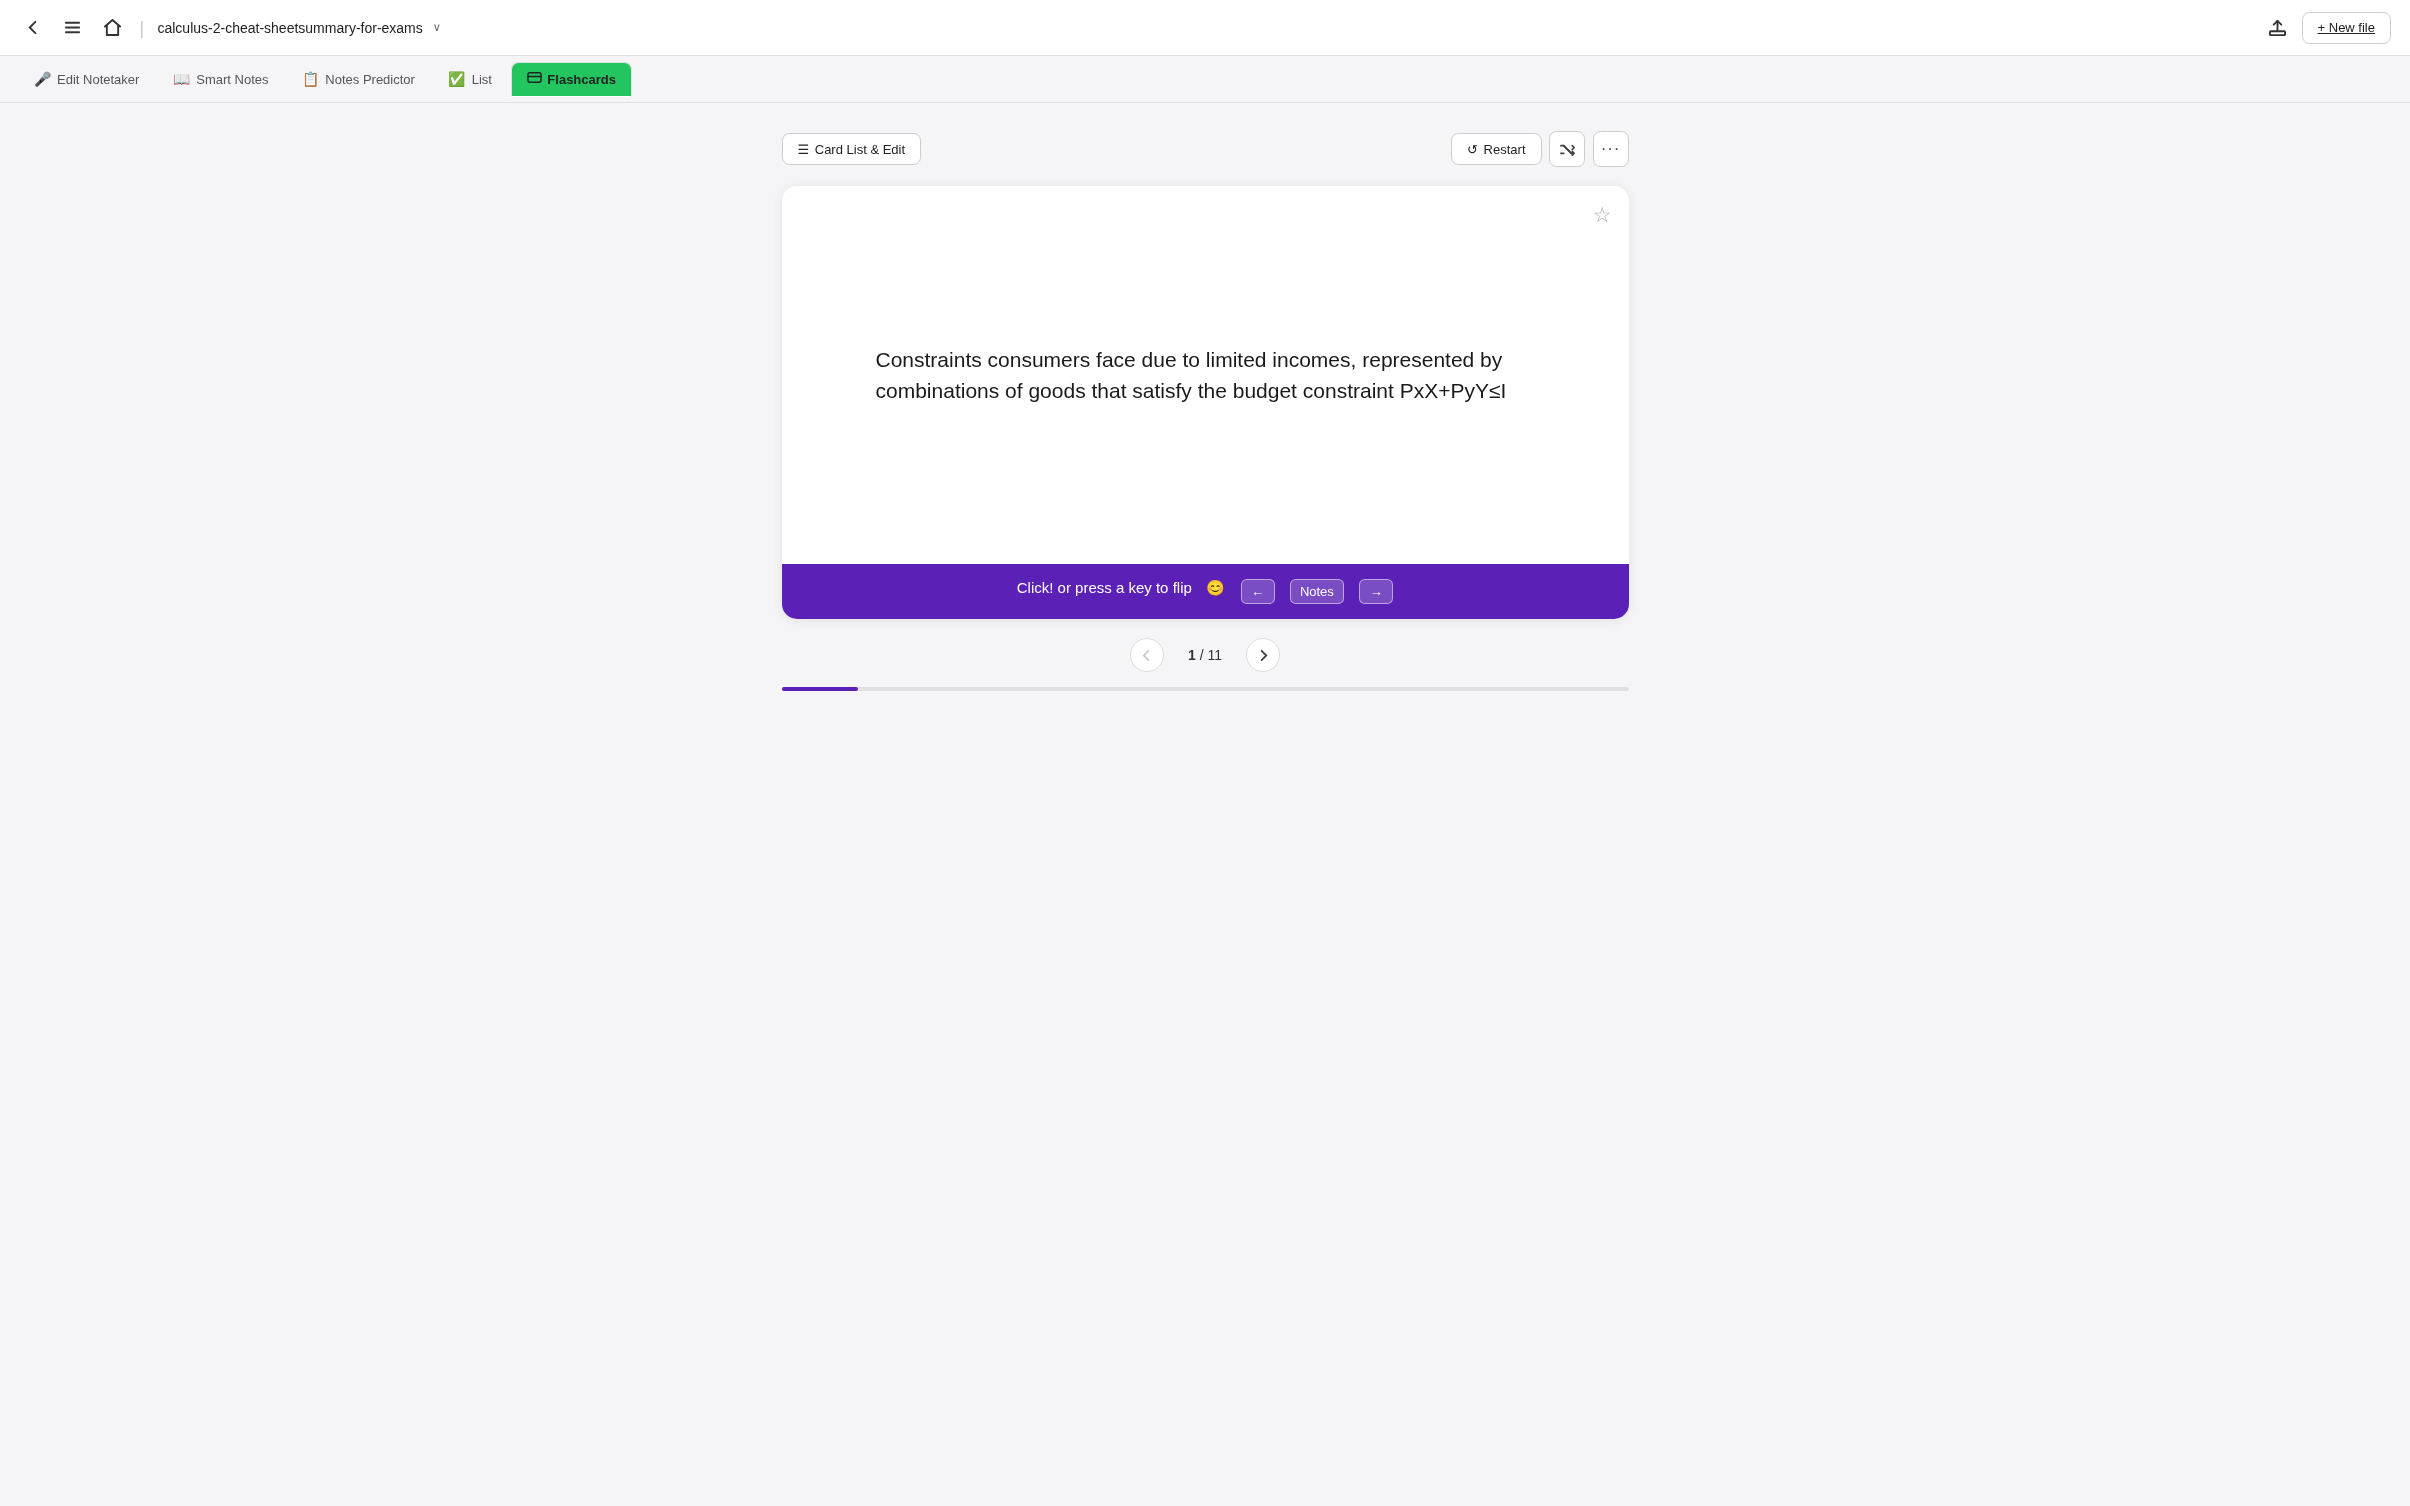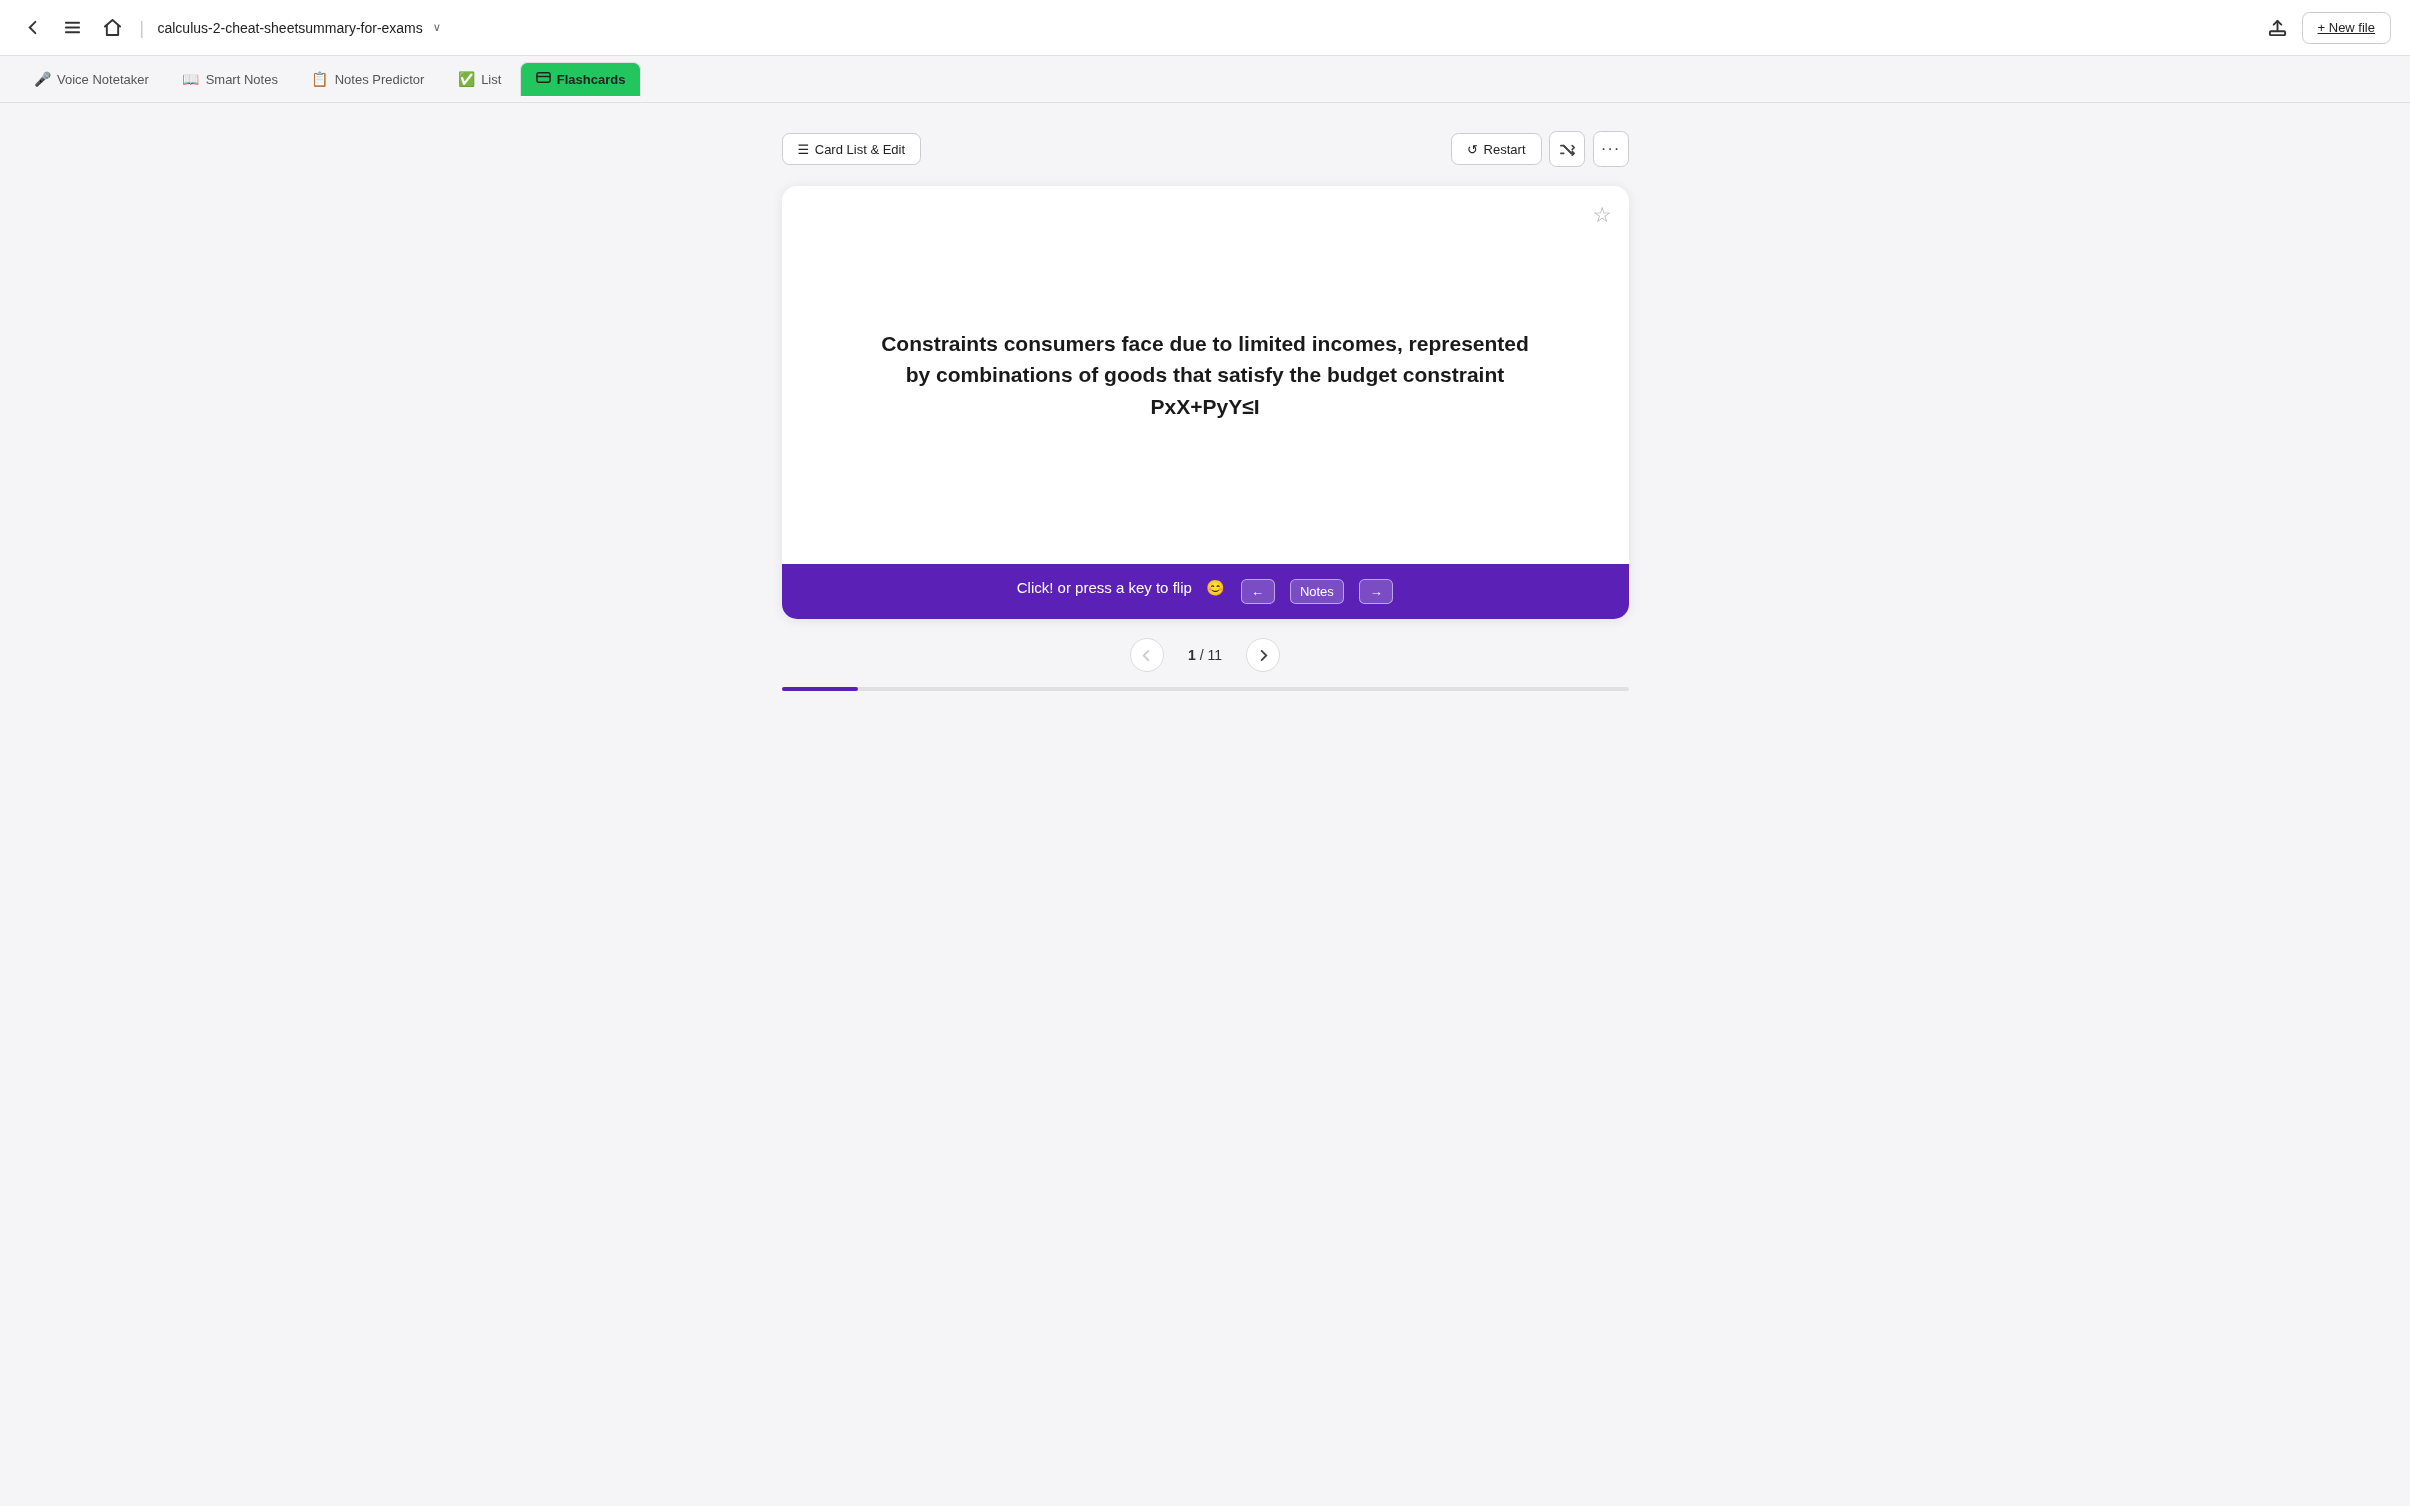--- a/index.html
+++ b/index.html
@@ -90,23 +90,22 @@
     .flashcard-body {
       flex: 1; display: flex; align-items: center; justify-content: center;
       padding: 56px 75px; position: relative;
     }
     .star-btn {
       position: absolute; top: 17px; right: 17px;
       background: none; border: none; cursor: pointer;
       font-size: 21px; color: #aaa;
     }
     .flashcard-text {
-      text-align: center; font-size: 21px; line-height: 1.5; color: #1a1a1a;
+      font-size: 21px; line-height: 1.5; color: #1a1a1a;
       max-width: 659px;
-      font-weight: bold;
     }
     .flashcard-flip-bar {
       background: #5b21b6; color: #fff;
       padding: 15px 22.6px;
       display: flex; align-items: flex-start; justify-content: center; gap: 15px;
       font-size: 15px; font-weight: 500; cursor: pointer;
     }
     .flip-key-btn {
       display: flex; align-items: center; justify-content: center;
       background: rgba(255,255,255,0.2); border: 0.9px solid rgba(255,255,255,0.5);
@@ -175,21 +174,21 @@
     </button>
     <button class="new-file-btn">
       <span>+ New file</span>
     </button>
   </div>
 </div>
 
 <div class="tab-bar">
   <button class="tab">
     <span class="tab-icon">🎤</span>
-    <span>Voice Notetaker</span>
+    <span>Edit Notetaker</span>
   </button>
   <button class="tab">
     <span class="tab-icon">📖</span>
     <span>Smart Notes</span>
   </button>
   <button class="tab">
     <span class="tab-icon">📋</span>
     <span>Notes Predictor</span>
   </button>
   <button class="tab">

